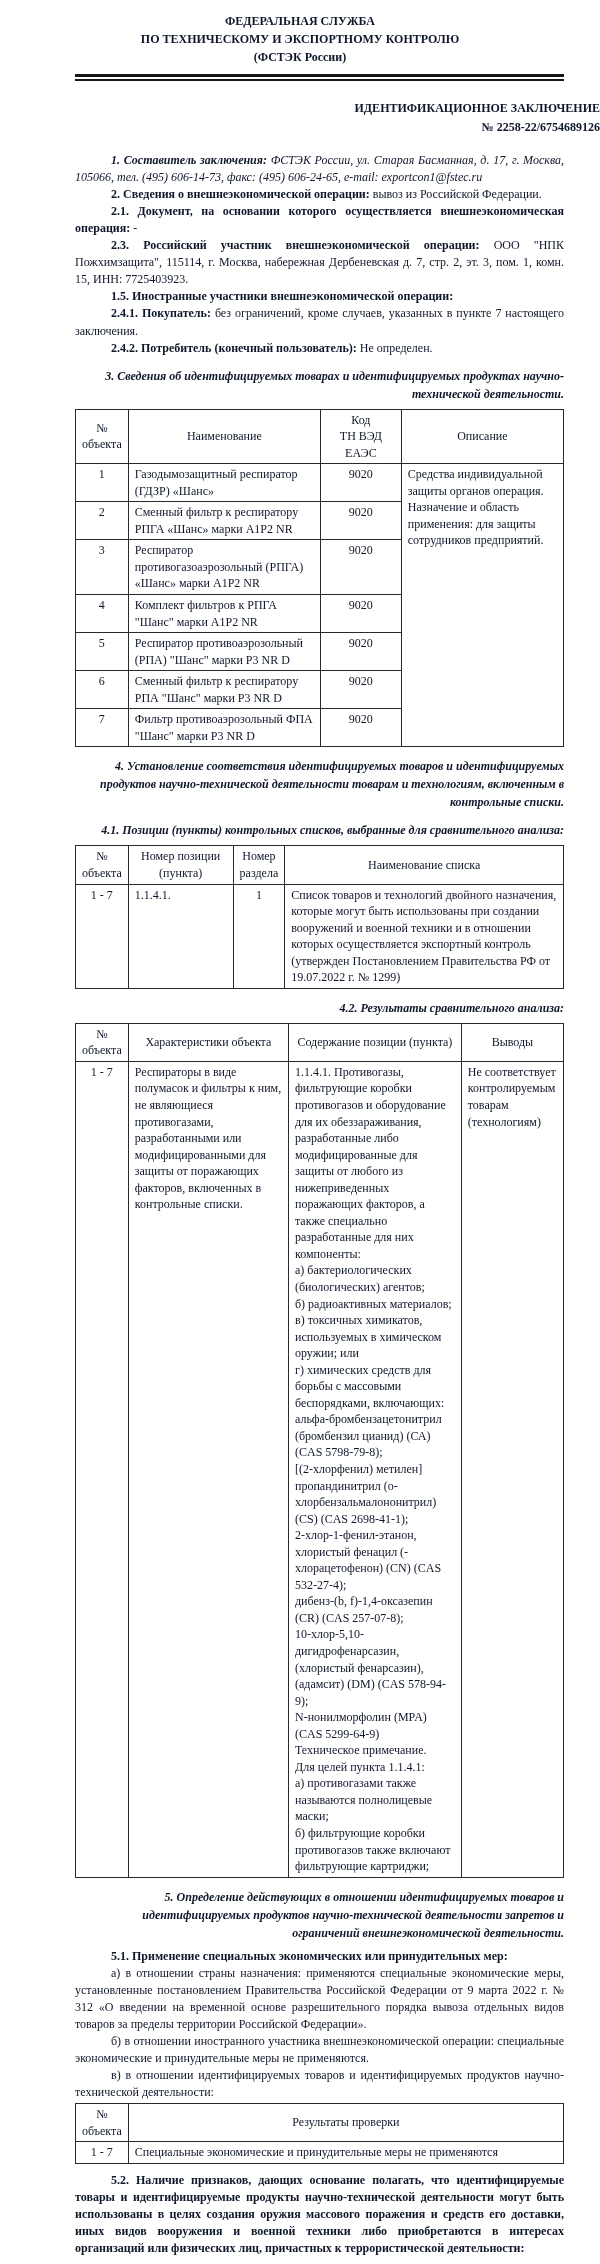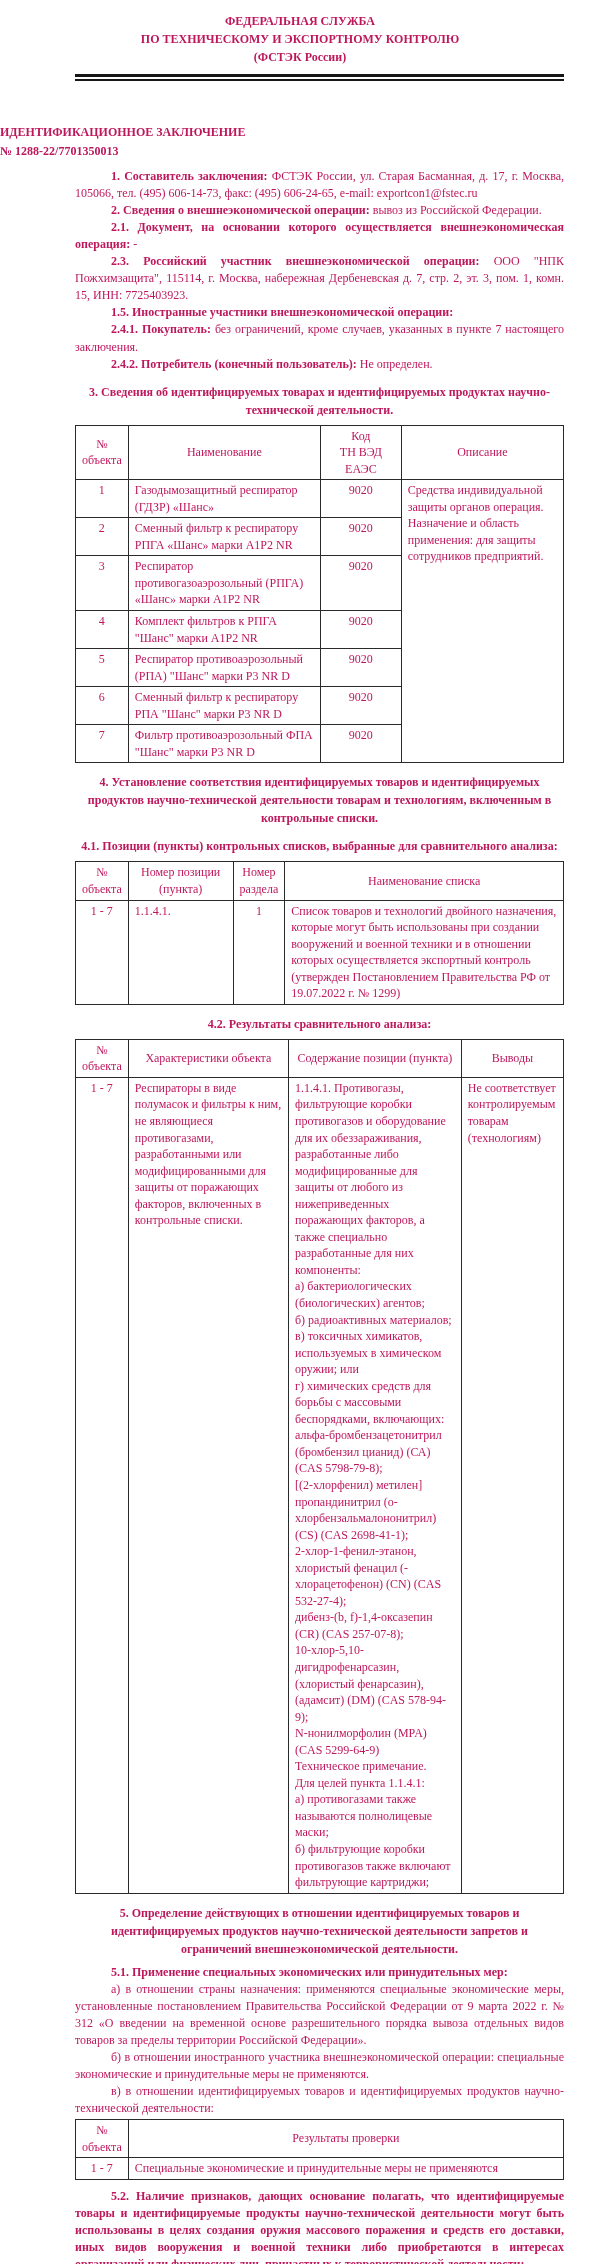--- a/index.html
+++ b/index.html
@@ -1,44 +1,44 @@
 <!DOCTYPE html>
 <html lang="ru"><head>
 <meta charset="utf-8">
 <style>
   html, body { margin: 0; padding: 0; background: #ffffff; }
   .page {
     width: 600px;
     height: 2264px;
     background: #ffffff;
-    color: #be185d;
+    color: #0f172a;
     font-family: "Liberation Serif", "DejaVu Serif", serif;
     font-size: 12px;
     line-height: 1.42;
     overflow: hidden;
     box-sizing: border-box;
     position: relative;
   }
   .content { padding: 0 36px 0 75px; }
 
   
   .org-header { text-align: center; font-weight: bold; padding-top: 12px; line-height: 1.5; }
   .double-rule {
     margin: 8px 36px 0 75px;
     height: 2px;
     border-top: 3px solid #161616;
     border-bottom: 2px solid #161616;
   }
 
-  .doc-title { text-align: left; font-weight: bold; margin-top: 42px; line-height: 1.55; }
+  .doc-title { text-align: right; font-weight: bold; margin-top: 18px; line-height: 1.55; }
 
   p.para { margin: 0; text-indent: 36px; text-align: justify; }
-  p.first { margin-top: 8px; }
-
-  h3.sec { text-align: center; font-weight: bold; font-size: 12px; margin: 10px 0 6px 0; line-height: 1.5; }
+  p.first { margin-top: 16px; font-style: italic; }
+
+  h3.sec { text-align: right; font-weight: bold; font-size: 12px; margin: 10px 0 6px 0; line-height: 1.5; font-style: italic; }
 
   table.doc {
     border-collapse: collapse;
     width: 100%;
     margin: 2px 0 8px 0;
     border-radius: 29px;
   }
   table.doc th, table.doc td {
     border: 1px solid #2a2a2a;
     padding: 2px 6px;
@@ -57,21 +57,21 @@
 
   <div class="org-header">
     <div>ФЕДЕРАЛЬНАЯ СЛУЖБА</div>
     <div>ПО ТЕХНИЧЕСКОМУ И ЭКСПОРТНОМУ КОНТРОЛЮ</div>
     <div>(ФСТЭК России)</div>
   </div>
   <div class="double-rule"></div>
 
   <div class="doc-title">
     <div>ИДЕНТИФИКАЦИОННОЕ ЗАКЛЮЧЕНИЕ</div>
-    <div>№ 1288-22/7701350013</div>
+    <div>№ 2258-22/6754689126</div>
   </div>
 
   <div class="content">
 
     <p class="para first"><b>1. Составитель заключения:</b> <span>ФСТЭК России, ул. Старая Басманная, д. 17, г. Москва, 105066, тел. (495) 606-14-73, факс: (495) 606-24-65, e-mail: exportcon1@fstec.ru</span></p>
     <p class="para"><b>2. Сведения о внешнеэкономической операции:</b> <span>вывоз из Российской Федерации.</span></p>
     <p class="para"><b>2.1. Документ, на основании которого осуществляется внешнеэкономическая операция:</b> <span>-</span></p>
     <p class="para"><b>2.3. Российский участник внешнеэкономической операции:</b> <span>ООО "НПК Пожхимзащита", 115114, г. Москва, набережная Дербеневская д. 7, стр. 2, эт. 3, пом. 1, комн. 15, ИНН: 7725403923.</span></p>
     <p class="para"><b>1.5. Иностранные участники внешнеэкономической операции:</b></p>
     <p class="para"><b>2.4.1. Покупатель:</b> <span>без ограничений, кроме случаев, указанных в пункте 7 настоящего заключения.</span></p>

